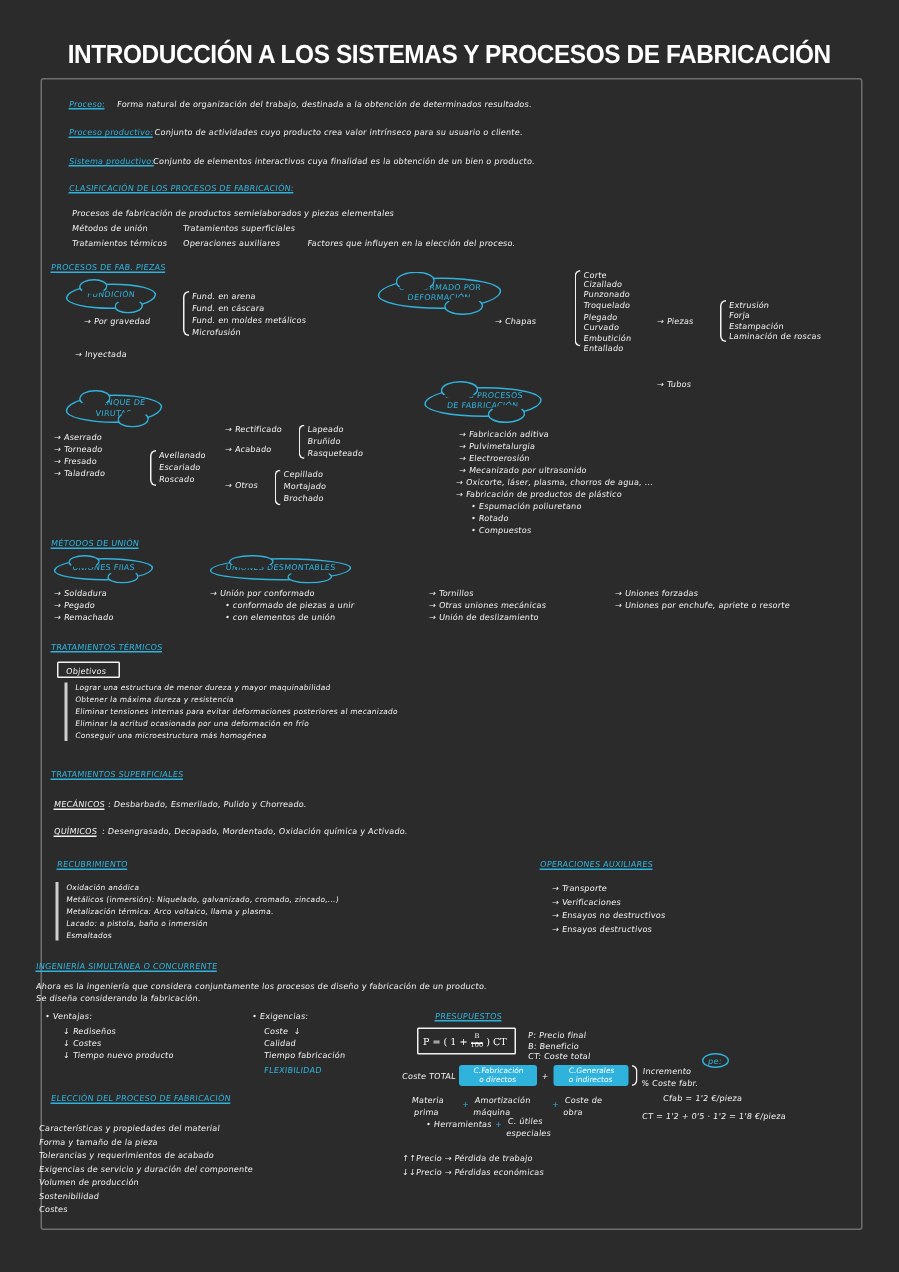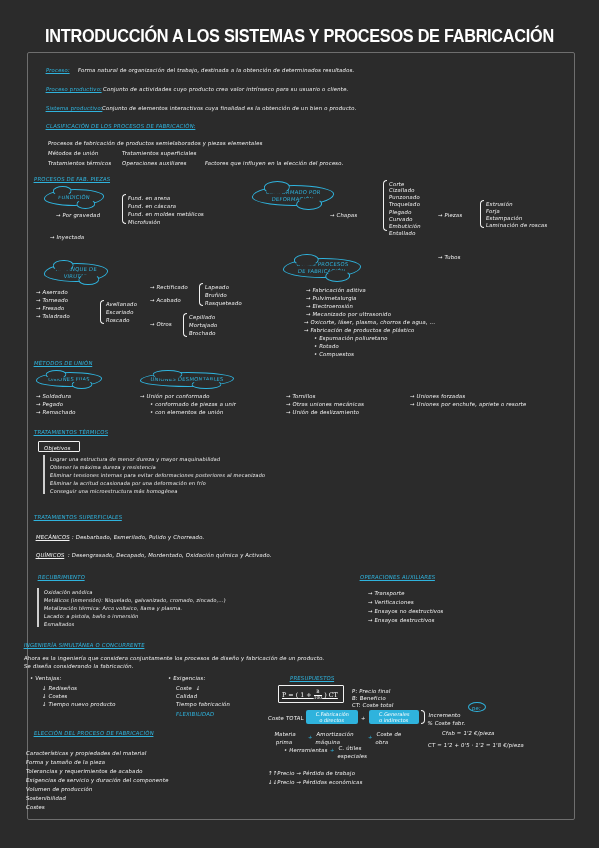--- a/index.html
+++ b/index.html
@@ -268,21 +268,21 @@
   <span class="h" style="left:42px; top:700px;">↓ Tiempo nuevo producto</span>
 
   <span class="h" style="left:168px; top:674px;">• Exigencias:</span>
   <span class="h" style="left:176px; top:684px;">Coste  ↓</span>
   <span class="h" style="left:176px; top:692px;">Calidad</span>
   <span class="h" style="left:176px; top:700px;">Tiempo fabricación</span>
   <span class="h hb" style="left:176px; top:710px;">FLEXIBILIDAD</span>
 
   <span class="h hb u" style="left:290px; top:674px;">PRESUPUESTOS</span>
   <div class="box" style="left:278px; top:685px; width:66px; height:18px;"></div>
-  <div class="formula" style="left:282px; top:690px;text-decoration:underline;">P = ( 1 + <span class="frac"><i>B</i>100</span> ) CT</div>
+  <div class="formula" style="left:282px; top:690px;">P = ( 1 + <span class="frac"><i>B</i>100</span> ) CT</div>
   <span class="h" style="left:352px; top:687px;">P: Precio final</span>
   <span class="h" style="left:352px; top:694px;">B: Beneficio</span>
   <span class="h" style="left:352px; top:701px;">CT: Coste total</span>
 
   <span class="h" style="left:268px; top:714px;">Coste TOTAL =</span>
   <div class="hl" style="left:306px; top:710px; width:52px; height:14px;"></div>
   <span class="hl-txt" style="left:306px; top:711px; width:52px;">C.Fabricación
 o directos</span>
   <span class="h" style="left:361px; top:714px;">+</span>
   <div class="hl" style="left:369px; top:710px; width:50px; height:14px;"></div>

